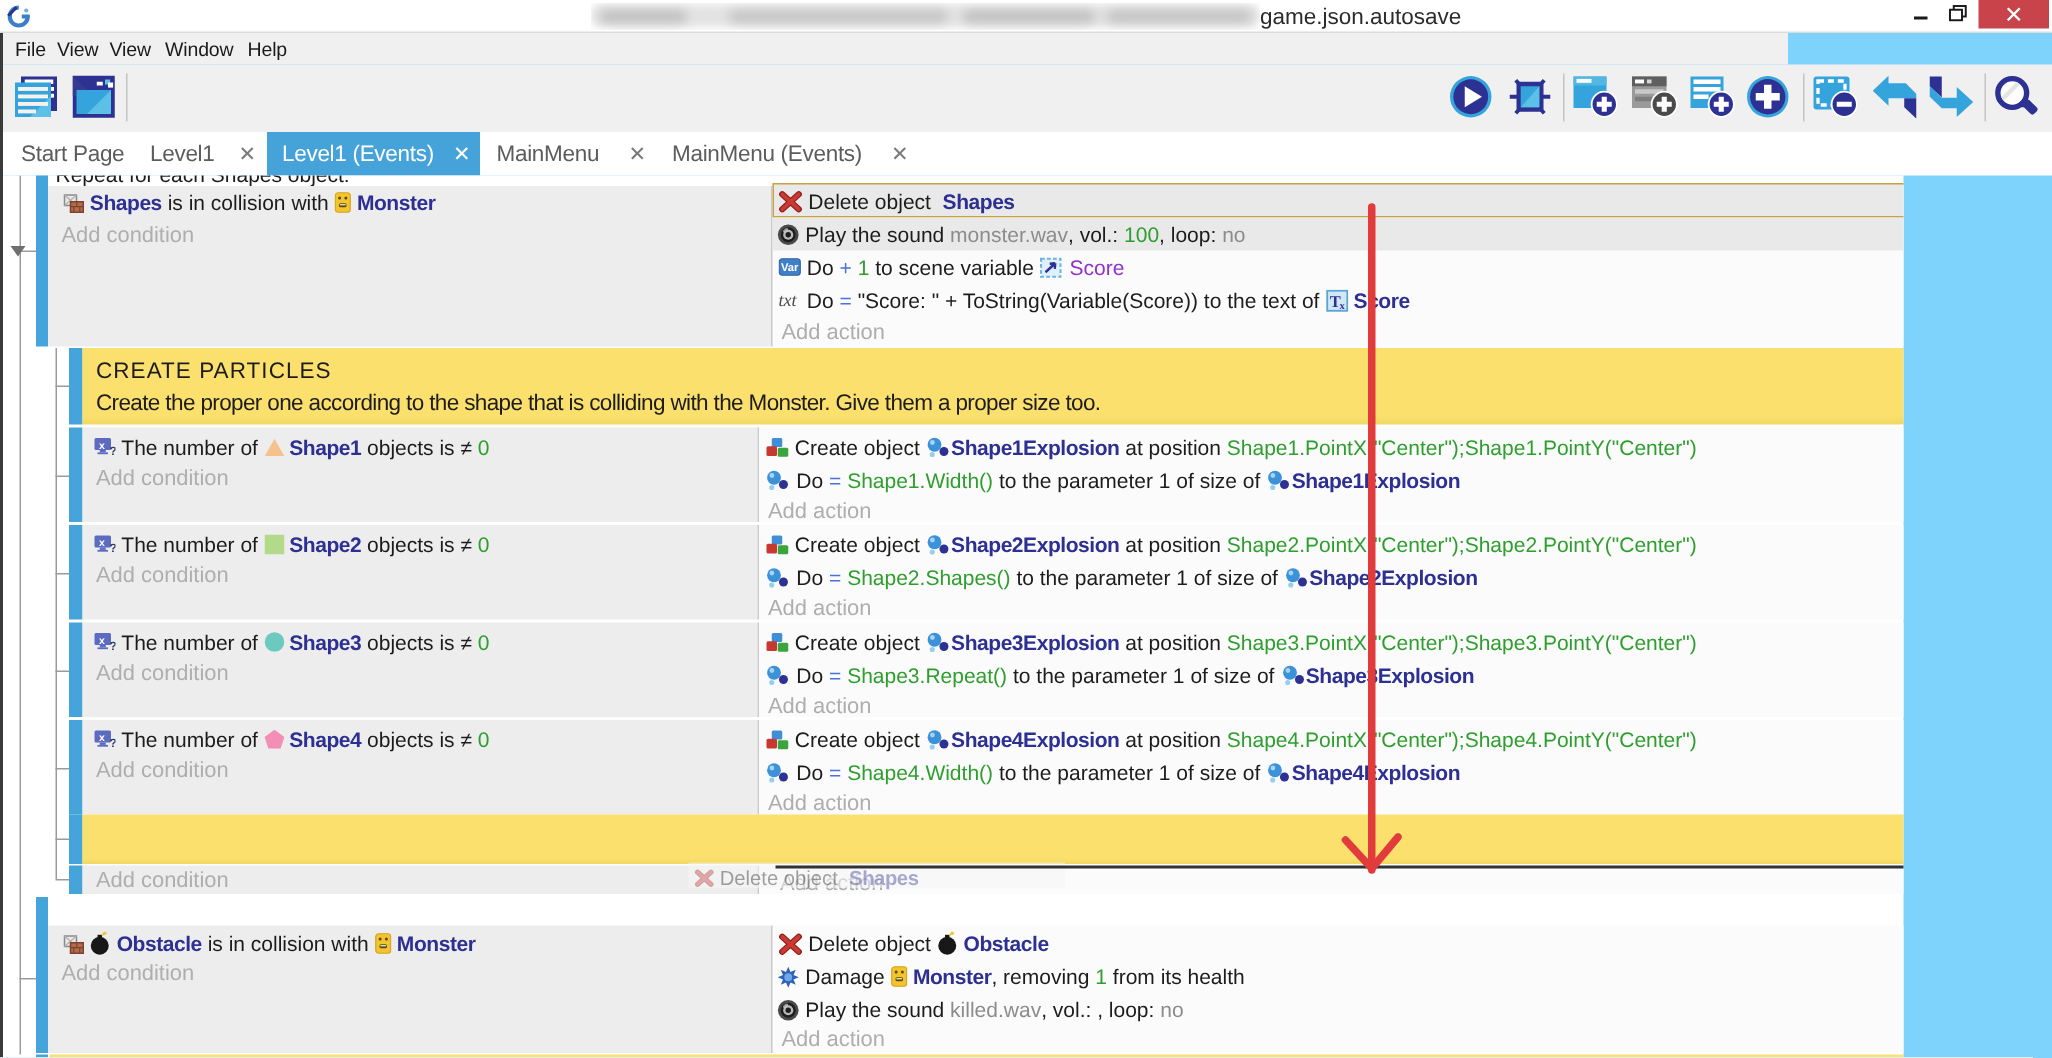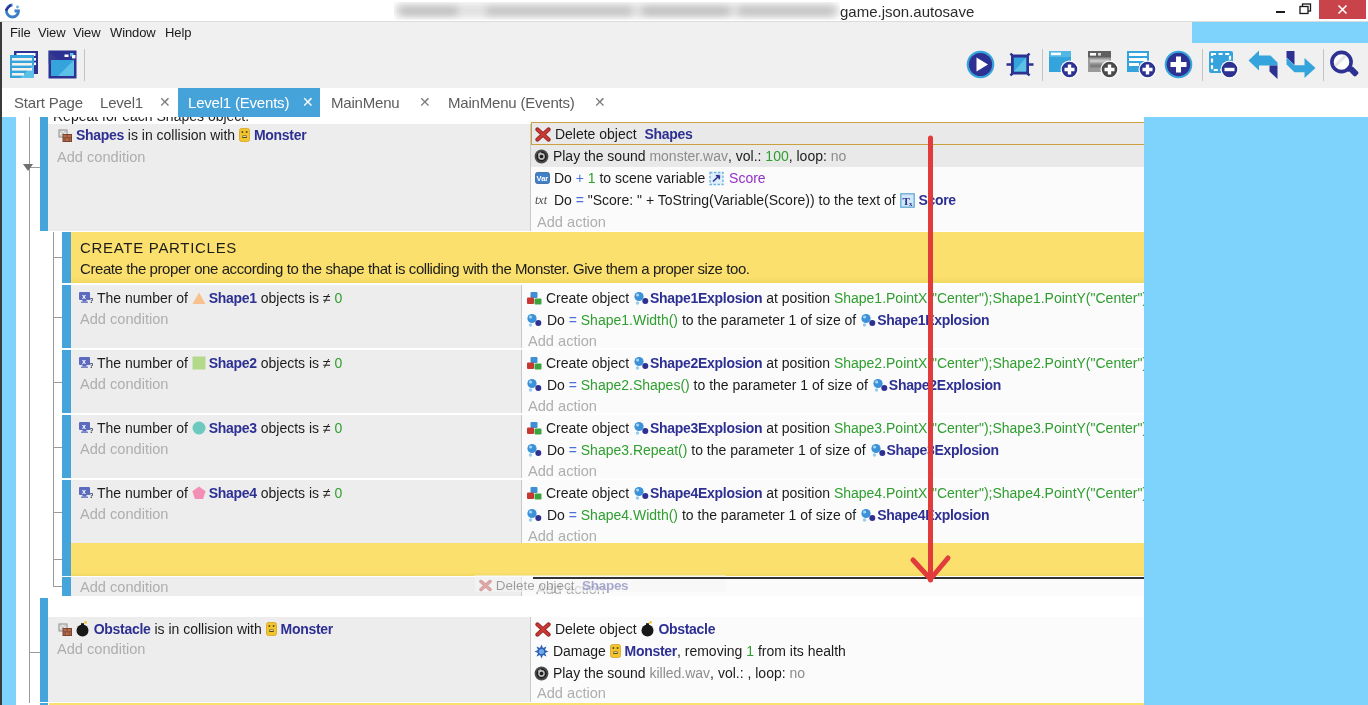--- a/index.html
+++ b/index.html
@@ -15,21 +15,21 @@
 #min-dash { left:1276px; top:11px; width:9px; height:2px; background:#1a1a1a; }
 #menubar { left:0; top:22px; width:1192px; height:21px; background:#f0f0f0; font-size:13px; color:#1a1a1a; }
 #menubar span { letter-spacing:-0.1px; }
 #menubar span { position:absolute; top:3px; }
 #toolbar { left:0; top:43px; width:1368px; height:45px; background:#f0f0f0; }
 .tdiv { position:absolute; top:6px; width:1px; height:32px; background:#c3c3c3; }
 #tabbar { left:0; top:88px; width:1368px; height:29px; background:#fff; font-size:15px; color:#5c5c5c; letter-spacing:-0.2px; }
 #tabbar .tx { position:absolute; top:6px;text-align:center; }
 #tabbar .cl { position:absolute; top:6px; color:#7a7a7a; font-size:14px; }
 #tab-sel { position:absolute; left:178px; top:0; width:142px; height:29px; background:#46a3da; }
-#events { left:16px; top:117px; width:1128px; height:588px; background:#fff; overflow:hidden; }
+#events { left:0; top:117px; width:1269px; height:588px; background:#fff; overflow:hidden; }
 #leftborder { left:0; top:22px; width:2px; height:683px; background:#3a3a3a; z-index:50; }
 .bar1 { position:absolute; left:24px; width:8px; background:#45a4da; }
 .bar2 { position:absolute; left:46px; width:9px; background:#45a4da; }
 .cond { position:absolute; background:#ededed; }
 .act  { position:absolute; background:#fbfbfb; border-left:1px solid #c9c9c9; }
 .comment { position:absolute; background:linear-gradient(#fbe06e 88%, #f0d862); }
 .row { position:absolute; height:22px; display:flex; align-items:center; white-space:pre; font-size:14px; color:#1c1c1c; }
 .obj { font-weight:bold; color:#2d3092; letter-spacing:-0.3px; }
 .grn { color:#2e9e2e; }
 .blu { color:#4a72d8; }

